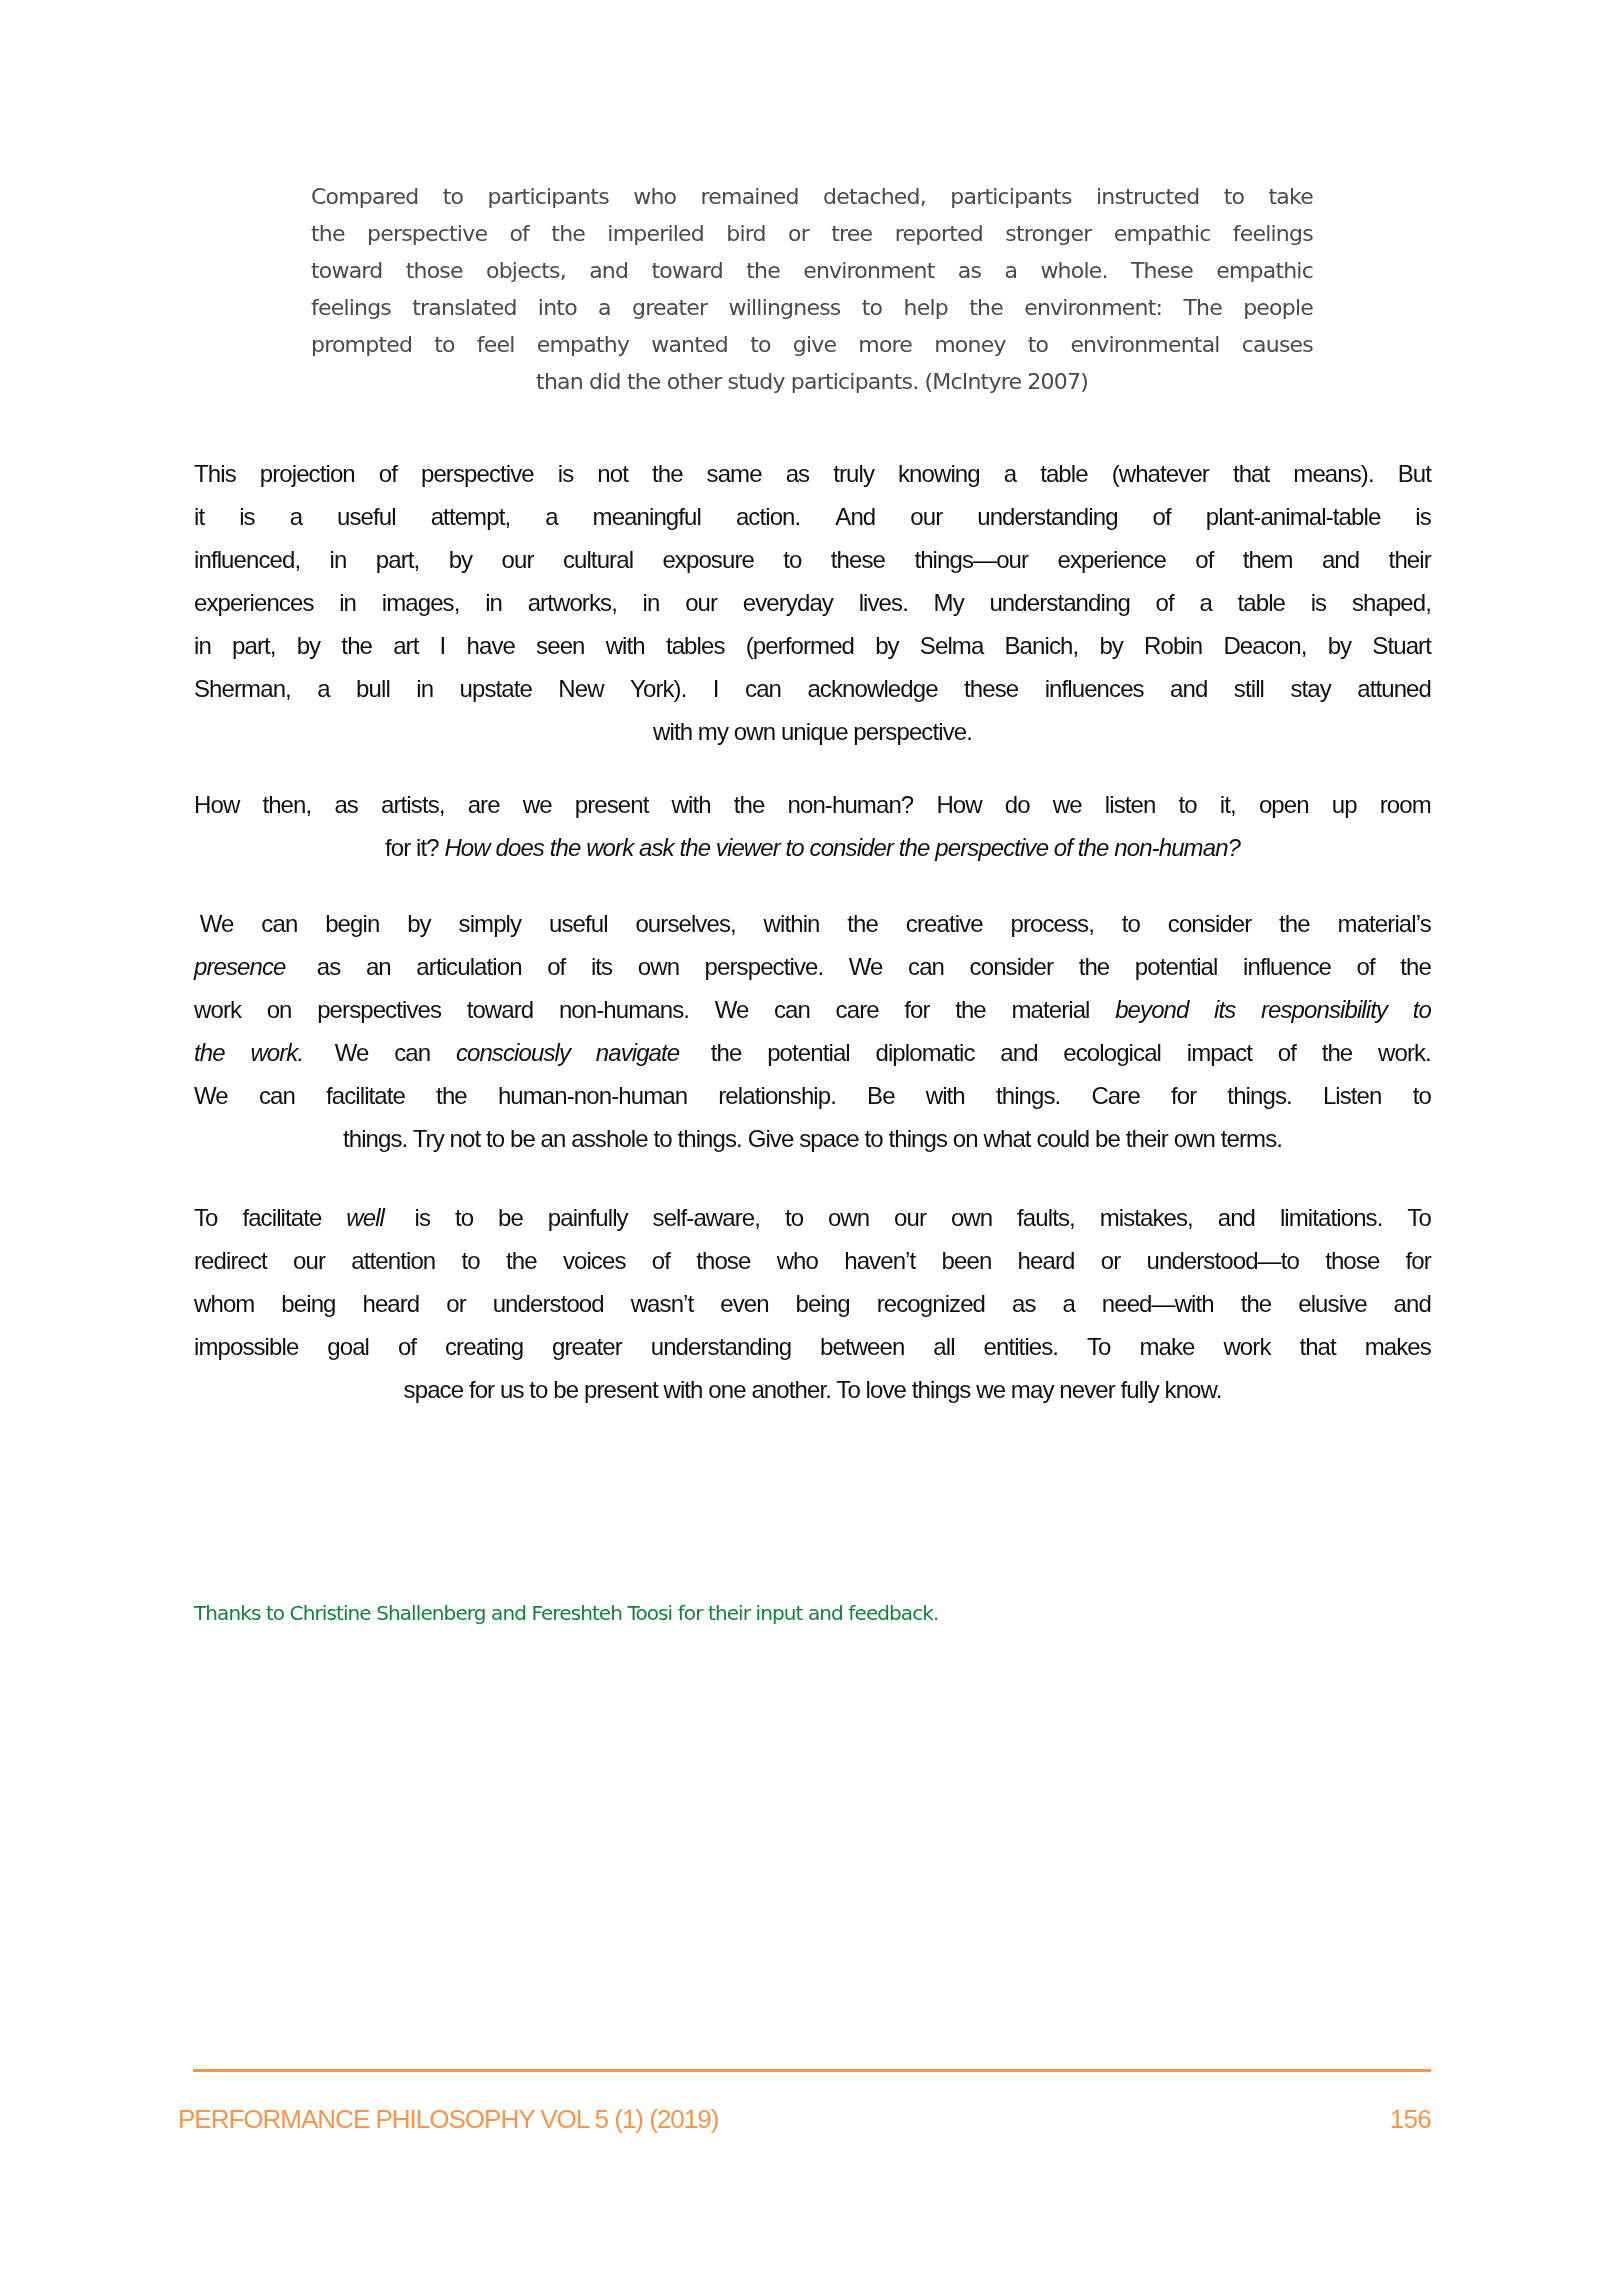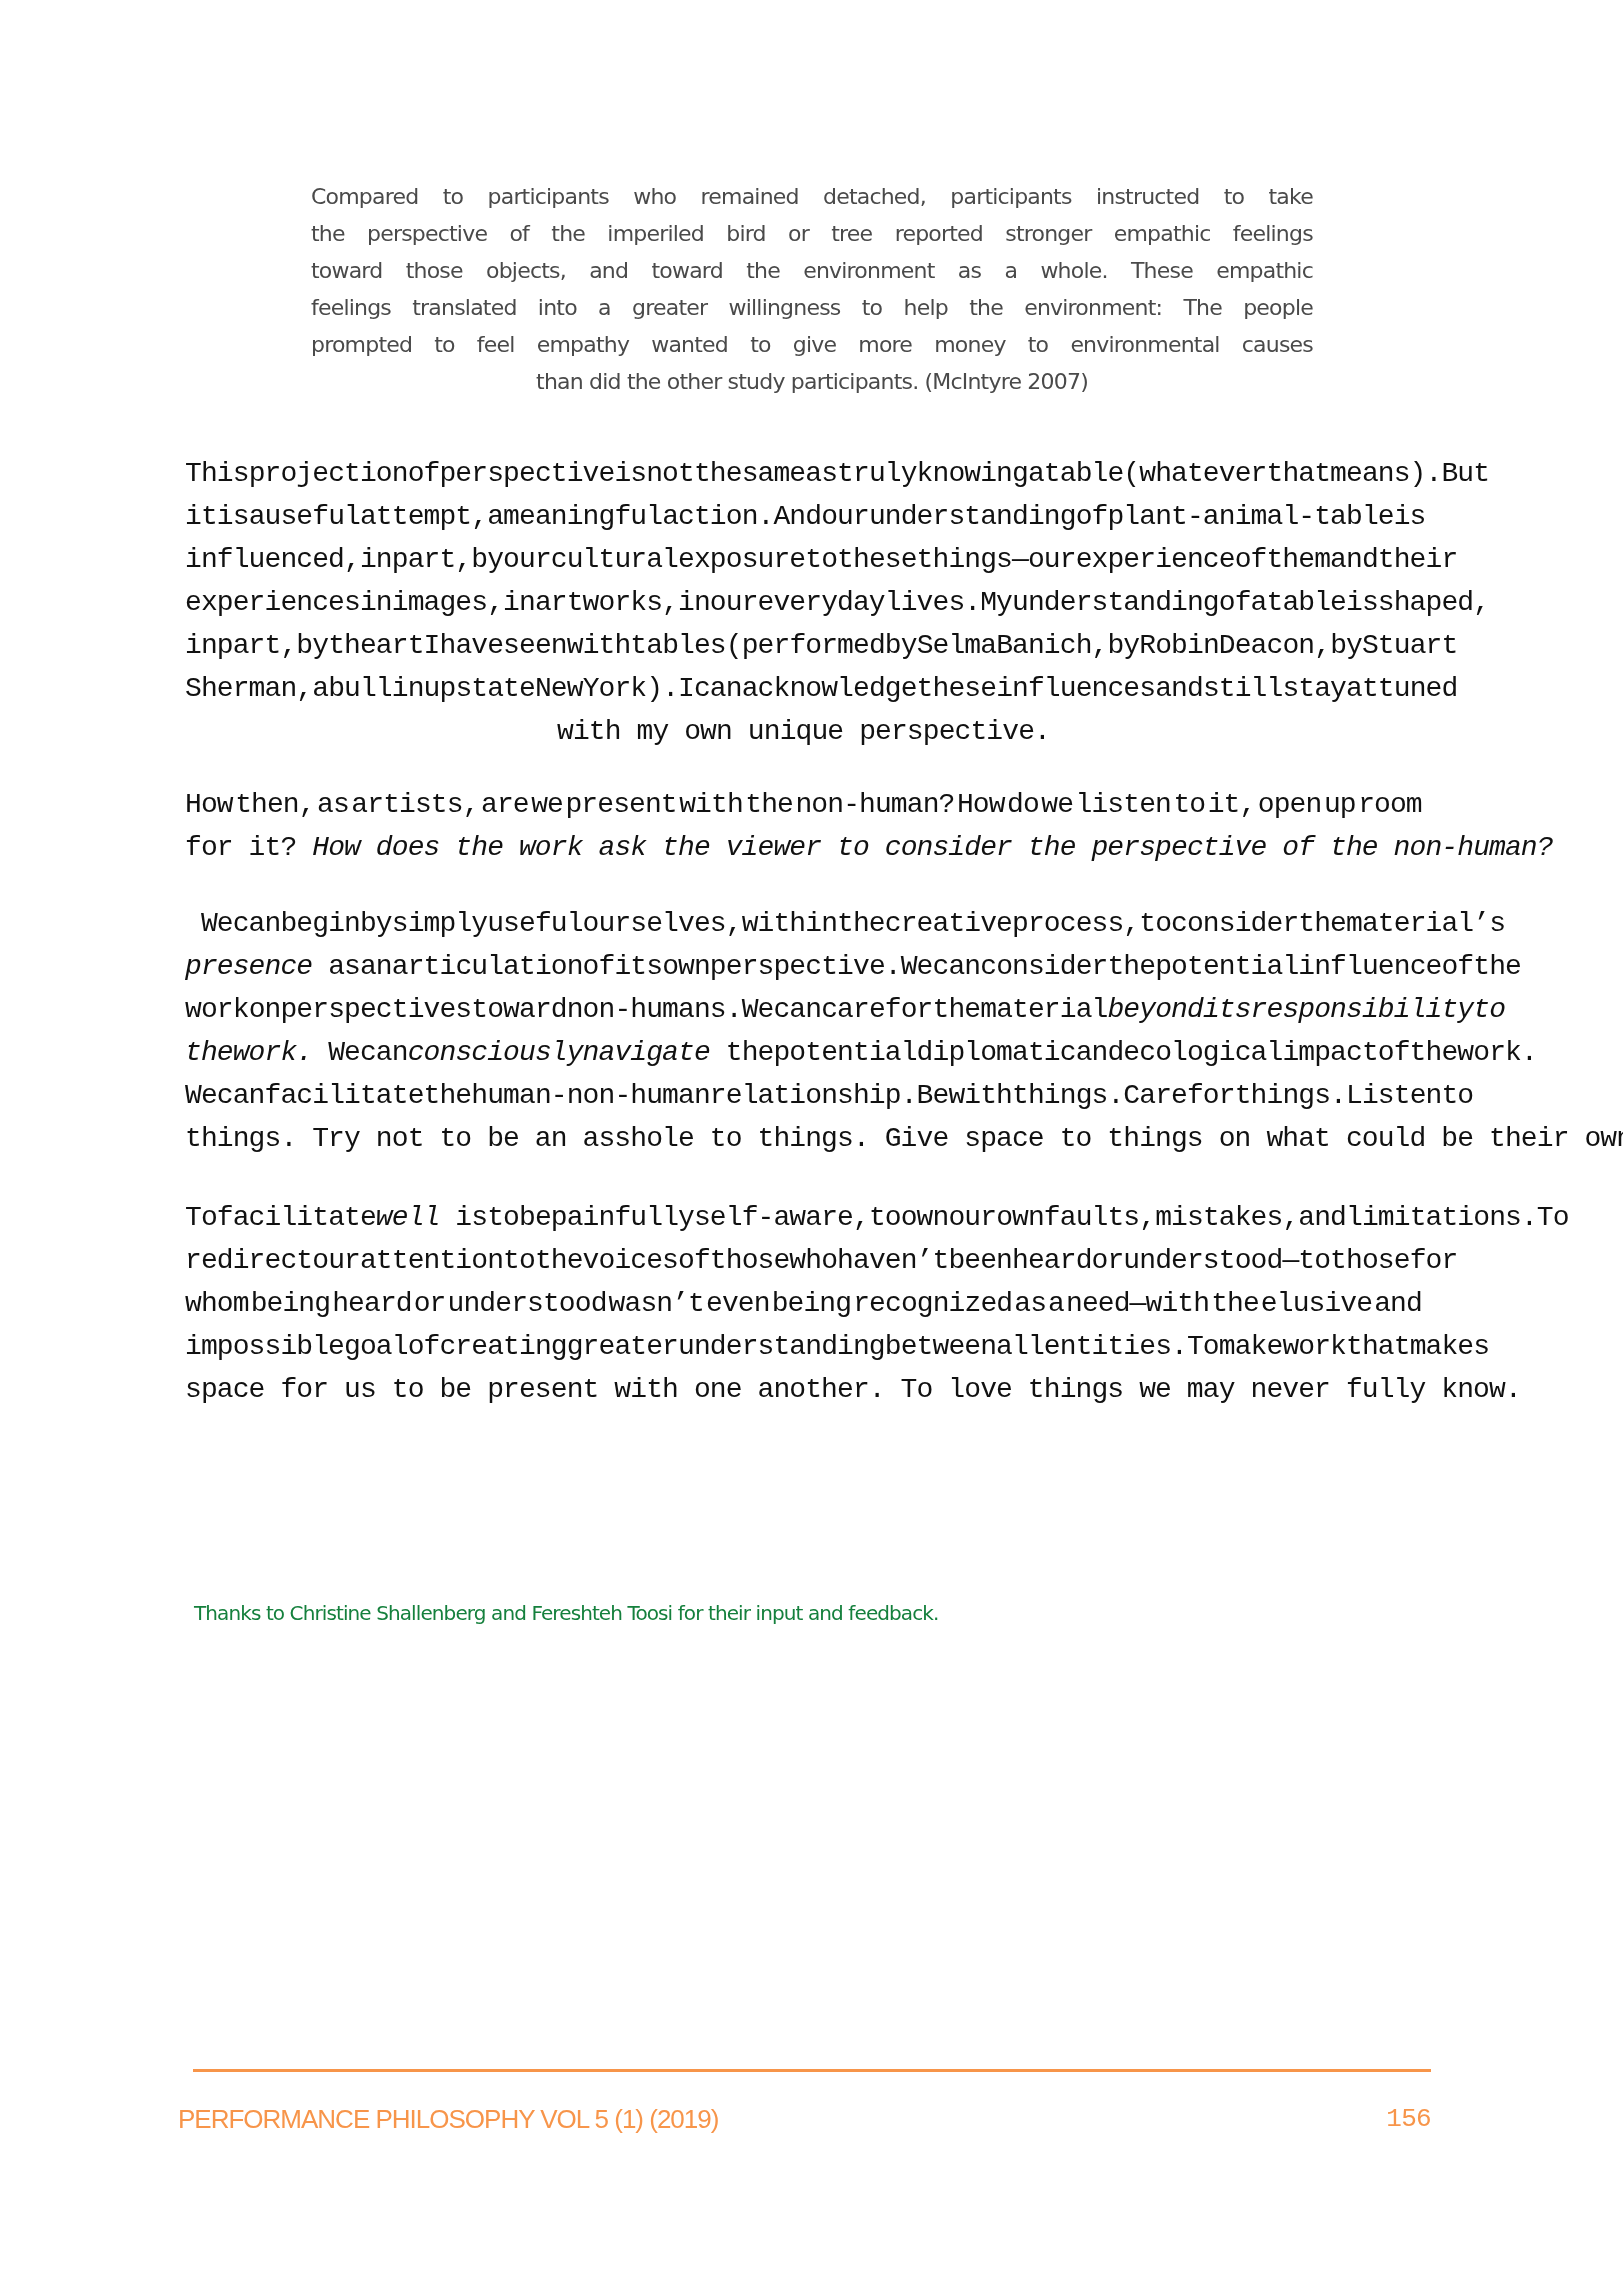--- a/index.html
+++ b/index.html
@@ -6,23 +6,23 @@
   body { width: 1623px; height: 2295px; position: relative; overflow: hidden; }
   .page { position: absolute; left: 0; top: 0; width: 1623px; height: 2295px; background: #fff; }
 
   .quote {
     position: absolute; left: 311px; top: 178px; width: 1002px;
     font-family: "DejaVu Sans", sans-serif; font-weight: normal;
     font-size: 22px; line-height: 37px; color: #4a4a4a;
     letter-spacing: -0.8px;
   }
   .body-block {
-    position: absolute; left: 185px; width: 1237px;
-    font-family: Liberation Mono, monospace;
-    font-size: 28px; line-height: 43px; color: #111;
+    position: absolute; left: 194px; width: 1237px;
+    font-family: Liberation Sans, sans-serif;
+    font-size: 24px; line-height: 43px; color: #111;
     letter-spacing: -0.9px;
   }
   .jline { display: flex; justify-content: space-between; white-space: nowrap; }
   .jline .w { white-space: pre; }
   .lline { display: block; white-space: pre; text-align: center; }
   .quote .jline, .quote .lline { height: 37px; }
   .body-block .jline, .body-block .lline { height: 43px; }
   em, .it { font-style: italic; }
 
   #p1 { top: 452px; }
@@ -39,21 +39,21 @@
     position: absolute; left: 193px; top: 2069px; width: 1238px; height: 3.3px;
     background: #f7954a;
   }
   .footer-journal {
     position: absolute; left: 178px; top: 2104px;
     font-family: "Liberation Sans", sans-serif; font-size: 26px; line-height: 31px;
     color: #f7954a; letter-spacing: -1px; white-space: nowrap;
   }
   .footer-page {
     position: absolute; right: 192px; top: 2104px;
-    font-family: Liberation Mono, monospace; font-size: 26px; line-height: 31px;
+    font-family: Liberation Sans, sans-serif; font-size: 26px; line-height: 31px;
     color: #f7954a; letter-spacing: -0.7px; white-space: nowrap; margin-left: 8px;
   }
 </style>
 </head>
 <body>
 
 <div class="page">
 
   <div class="quote" id="quote">
       <div class="jline">

